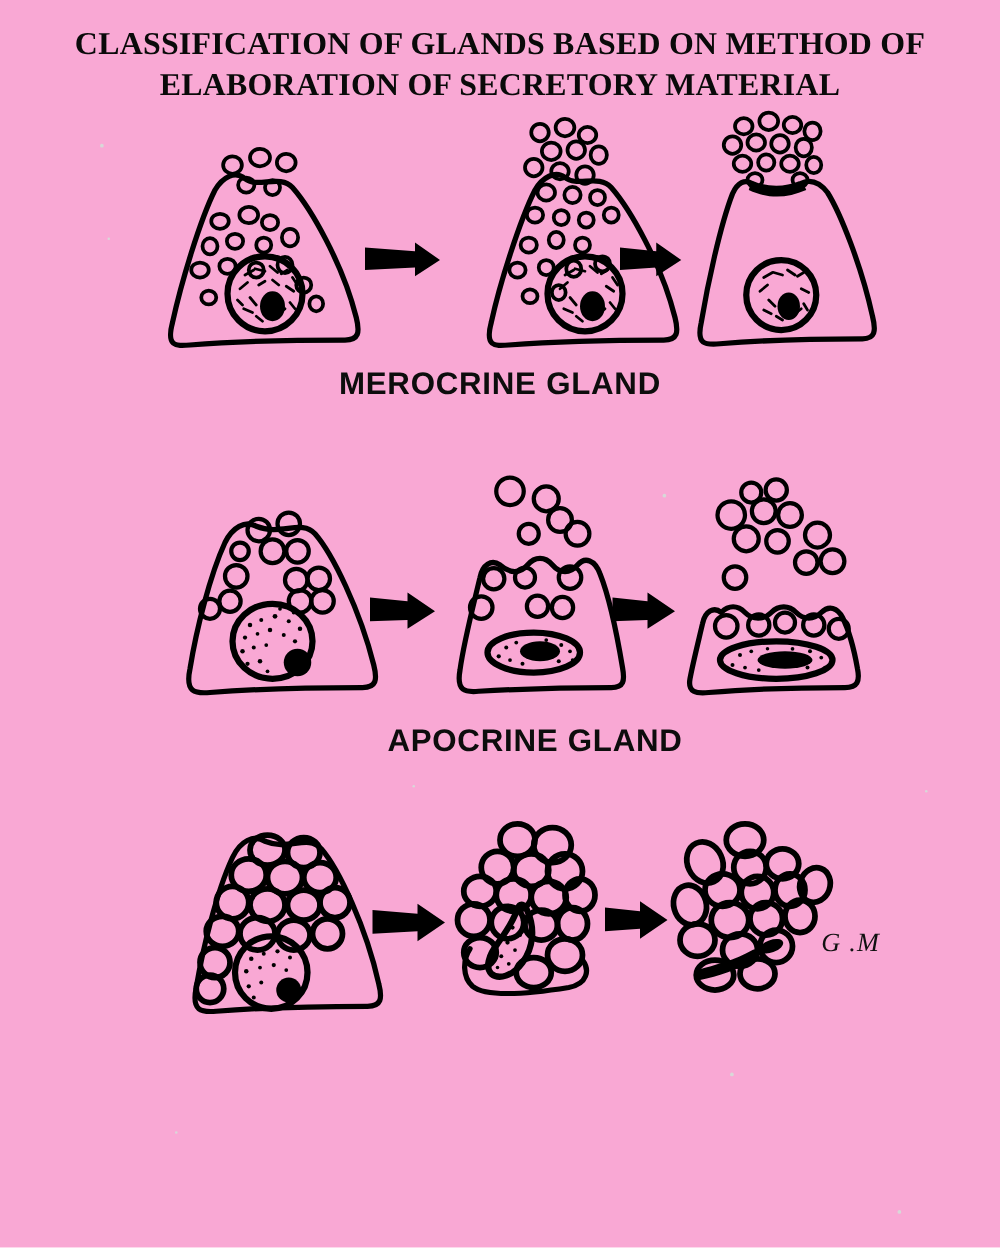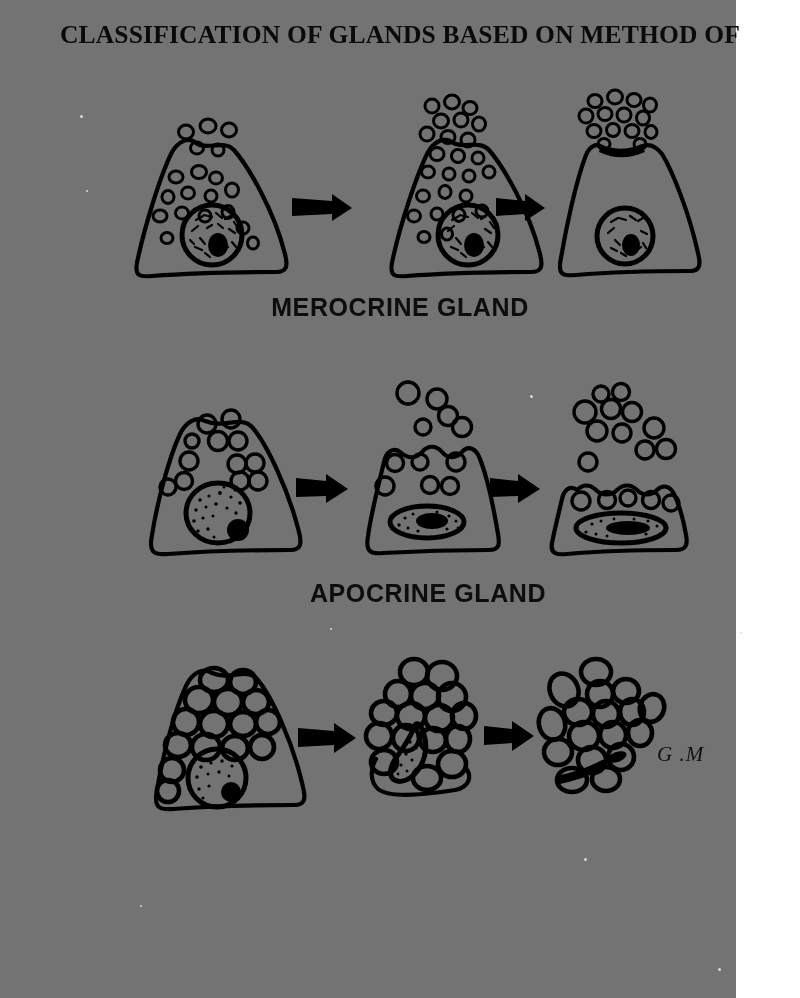--- a/index.html
+++ b/index.html
@@ -11,23 +11,23 @@
   body {
     width: 800px;
     height: 998px;
     position: relative;
     overflow: hidden;
     font-family: "Liberation Sans", sans-serif;
     background: #ffffff;
   }
   #page {
     position: relative;
-    width: 736px;
+    width: 800px;
     height: 998px;
-    background: #737373;
+    background: #f9a8d4;
   }
   .title-block {
     position: absolute;
     top: 18px;
     left: 0;
     width: 800px;
     text-align: center;
   }
   .title-line {
     font-family: "Liberation Serif", "DejaVu Serif", serif;
@@ -85,20 +85,21 @@
   }
   .speckdot { position: absolute; background: #d8d8d8; border-radius: 50%; }
 </style>
 </head>
 <body>
 
 <div id="page">
 
   <div class="title-block">
     <div class="title-line">CLASSIFICATION OF GLANDS BASED ON METHOD OF</div>
+    <div class="title-line">ELABORATION OF SECRETORY MATERIAL</div>
   </div>
 
   <svg class="art" viewBox="0 0 800 998">
 
     <g>
 
       <g>
         <path class="ink cellwall" d="M196,143 C188,136 178,142 172,152 C160,176 145,226 138,258 C133,277 140,277 152,276
                  C190,273 248,272 276,272 C287,272 288,266 285,254 C274,210 248,166 234,150 C224,139 206,151 196,143 Z"></path>
         <g>

